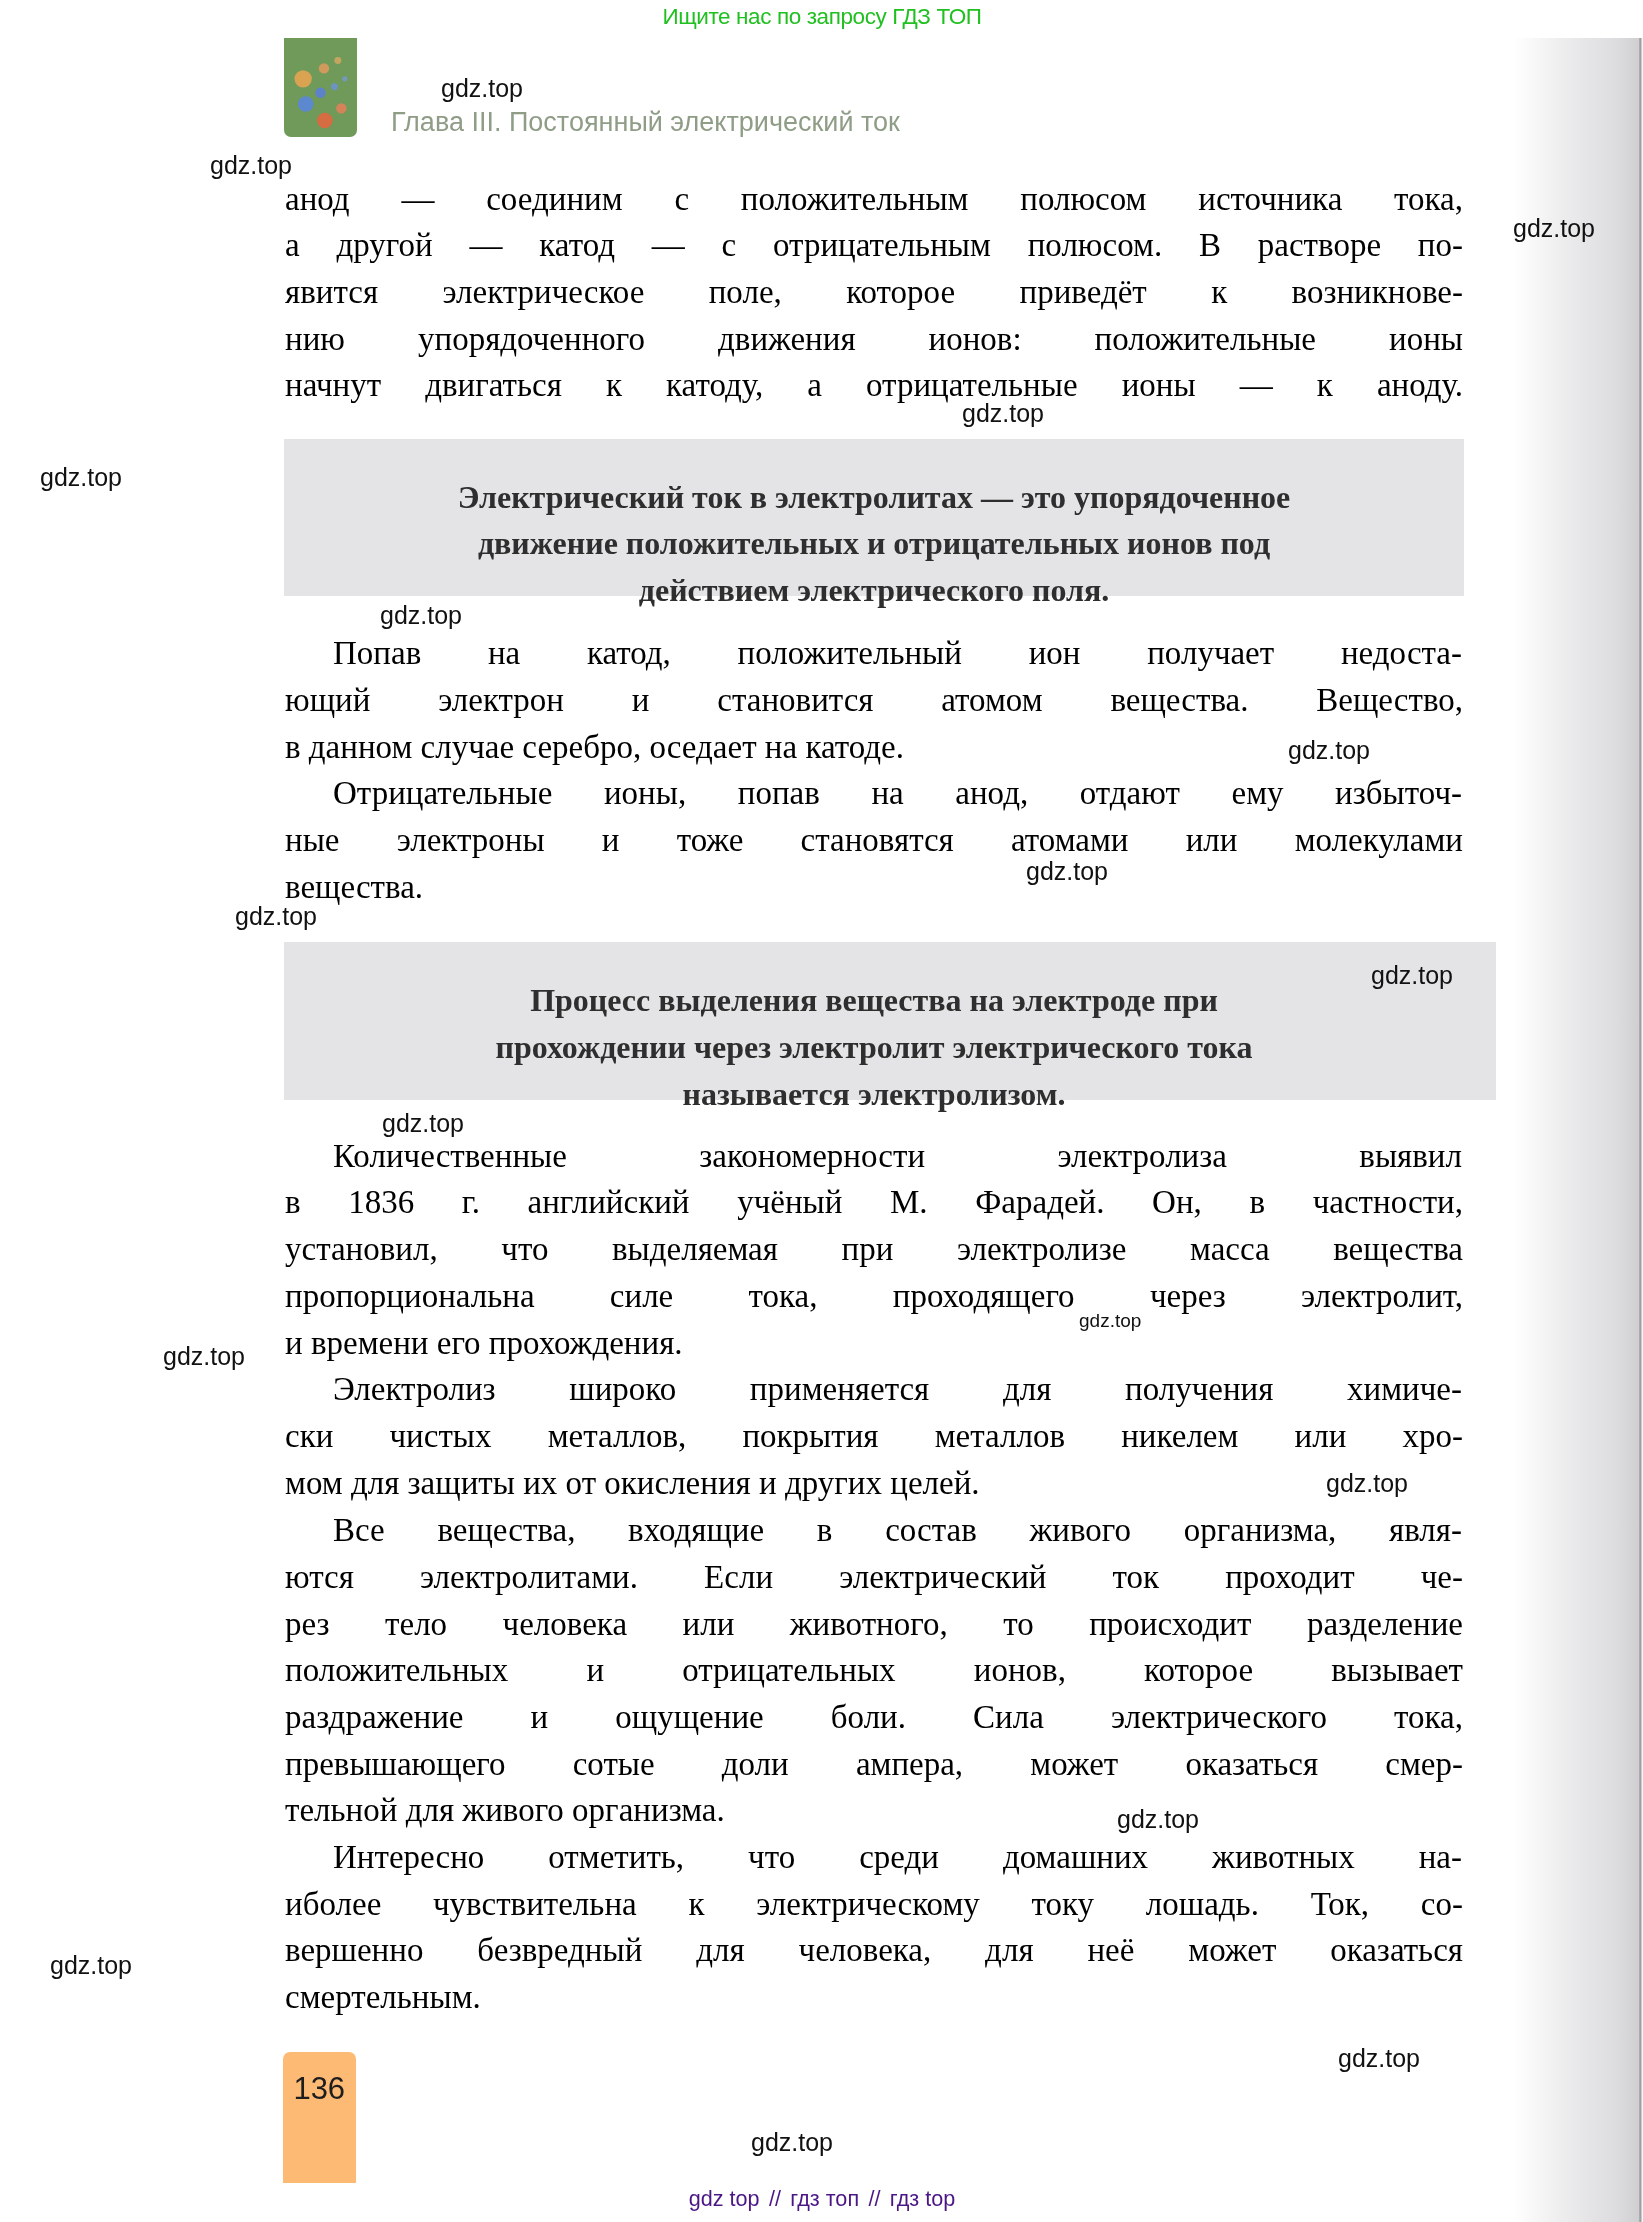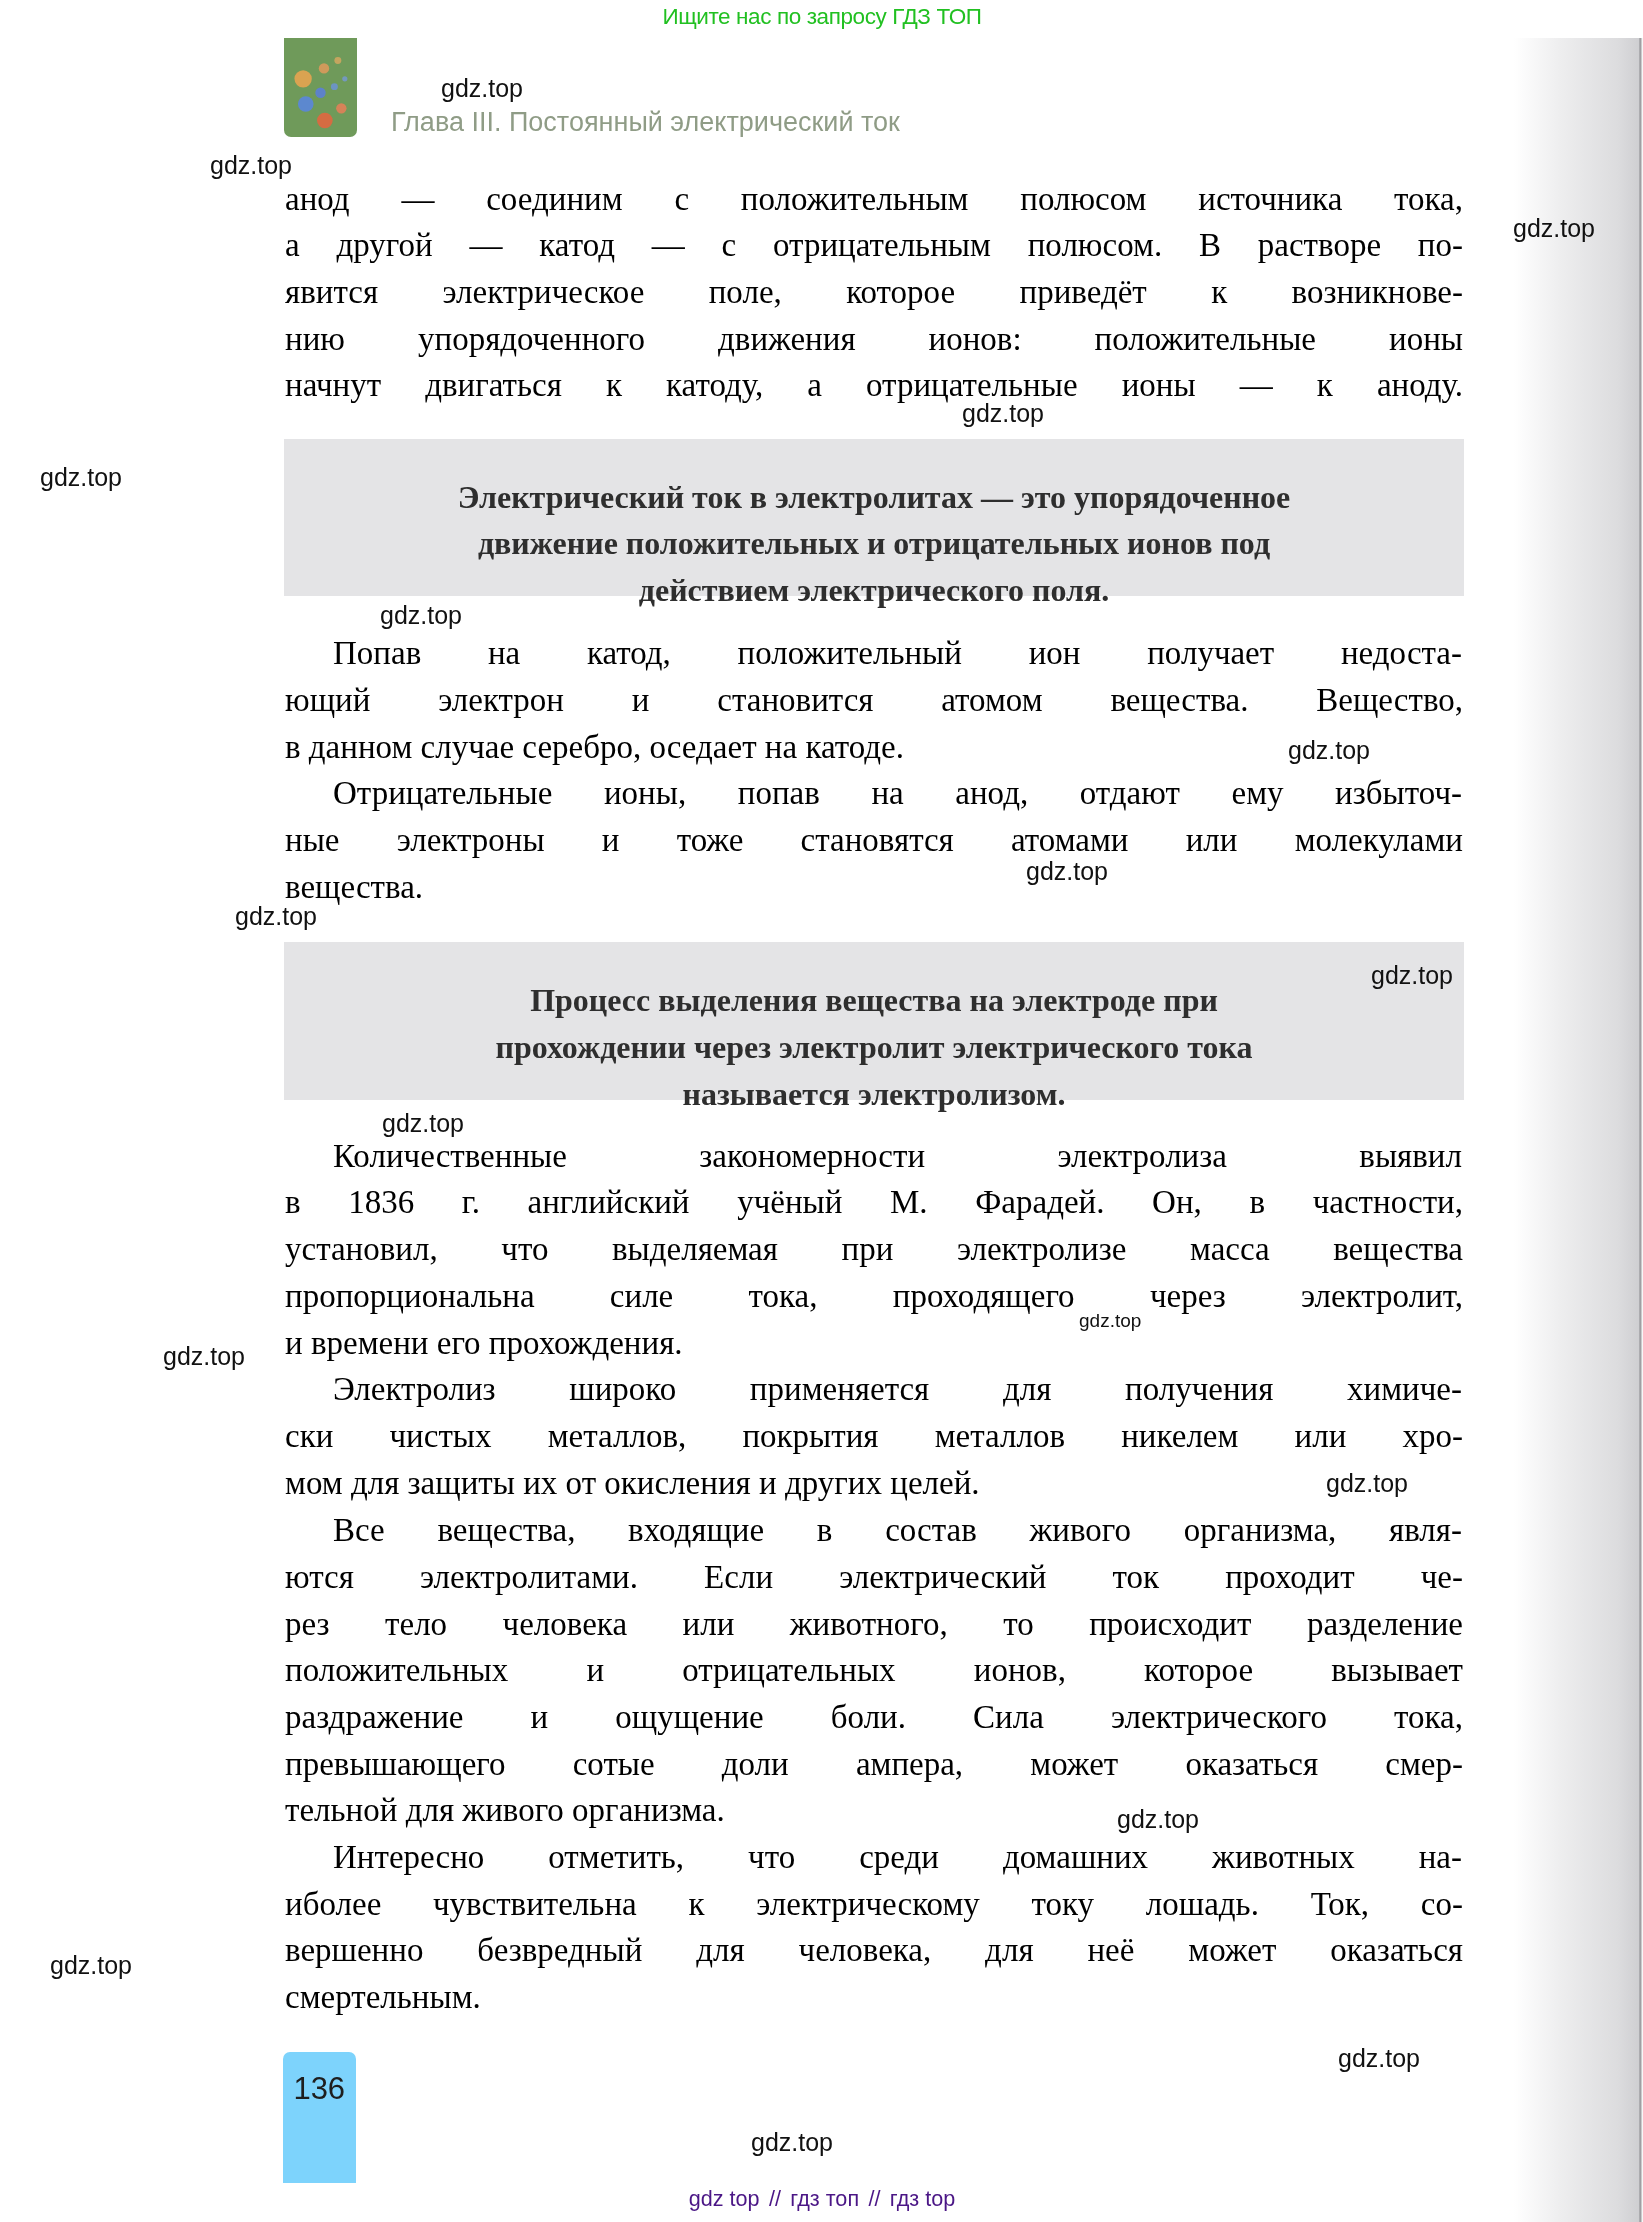--- a/index.html
+++ b/index.html
@@ -35,21 +35,21 @@
   .body-line.last { text-align-last:left; }
   .def-box {
     position:absolute; left:284px; width:1180px; background:#e4e4e6;
   }
   .def-line {
     position:absolute; left:0; width:1180px; text-align:center; height:47px; line-height:47px;
     font-size:32px; font-weight:bold; color:#2e2e2e; white-space:nowrap;margin-top:25px;
   }
   .page-tab {
     position:absolute; left:283px; top:2052px; width:73px; height:131px;
-    background:#7dd3fc; border-radius:7px 7px 0 0;
+    background:#fdba74; border-radius:7px 7px 0 0;
   }
   .page-num {
     position:absolute; left:10.4px; top:19px; font-family:"Liberation Sans", sans-serif;
     font-size:31px; color:#1e1e1e;
   }
   .wm {
     position:absolute; font-family:"Liberation Sans", sans-serif; font-size:25px; color:#111;
     white-space:nowrap;
   }
   .wm.small { font-size:19px; }
@@ -95,21 +95,21 @@
 </div>
 
 <div class="body-line indent" style="top:630px">Попав на катод, положительный ион получает недоста-</div>
 <div class="body-line" style="top:677px">ющий электрон и становится атомом вещества. Вещество,</div>
 <div class="body-line last" style="top:724px">в данном случае серебро, оседает на катоде.</div>
 
 <div class="body-line indent" style="top:770px">Отрицательные ионы, попав на анод, отдают ему избыточ-</div>
 <div class="body-line" style="top:817px">ные электроны и тоже становятся атомами или молекулами</div>
 <div class="body-line last" style="top:864px">вещества.</div>
 
-<div class="def-box" style="top:942px; height:158px;">
+<div class="def-box" style="top:942px; height:158px;padding-left:32px;">
   <div class="def-line" style="top:10.4px">Процесс выделения вещества на электроде при</div>
   <div class="def-line" style="top:104px">называется электролизом.</div>
   <div class="def-line" style="top:57px">прохождении через электролит электрического тока</div>
 </div>
 
 <div class="body-line indent" style="top:1133px">Количественные закономерности электролиза выявил</div>
 <div class="body-line" style="top:1179px">в 1836 г. английский учёный М. Фарадей. Он, в частности,</div>
 <div class="body-line" style="top:1226px">установил, что выделяемая при электролизе масса вещества</div>
 <div class="body-line" style="top:1273px">пропорциональна силе тока, проходящего через электролит,</div>
 <div class="body-line last" style="top:1320px">и времени его прохождения.</div>

